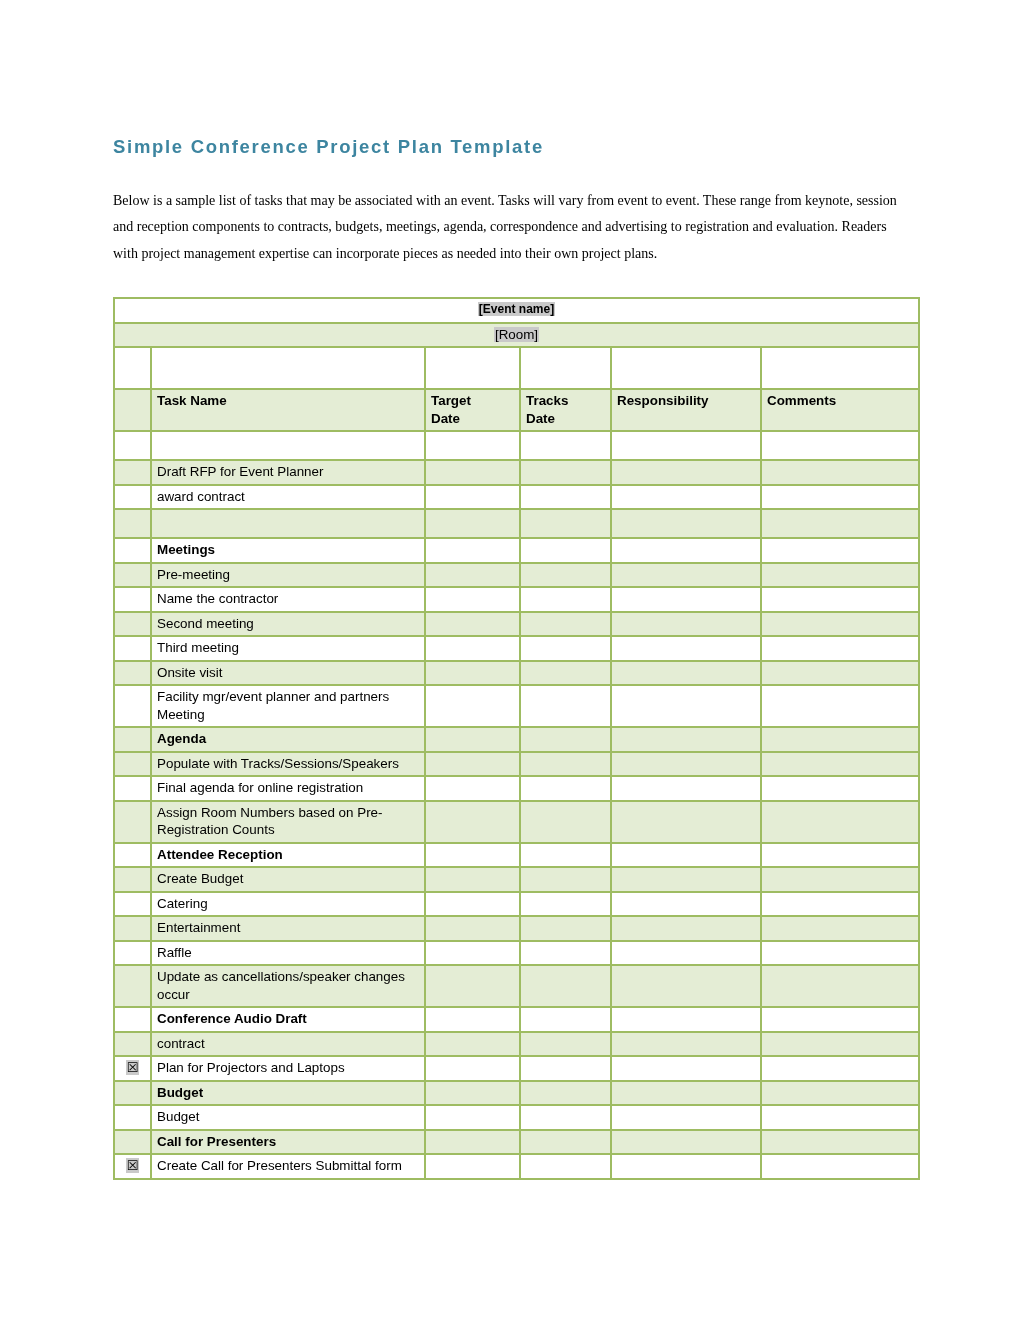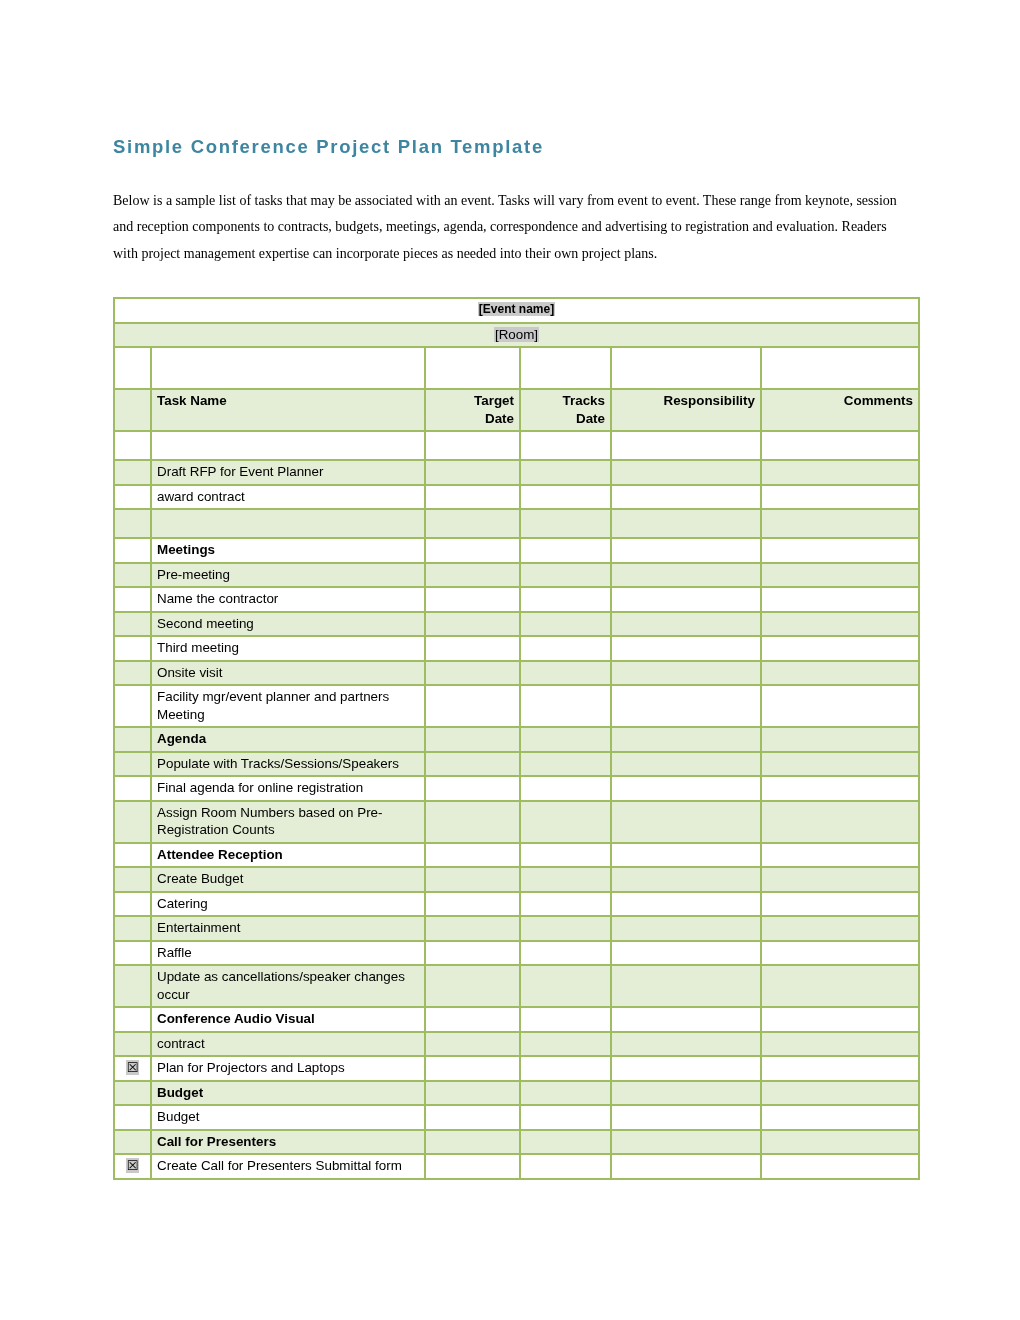--- a/index.html
+++ b/index.html
@@ -104,21 +104,21 @@
     padding-bottom: 18px;
   }
   .field-shade {
     background: #C9C9C9;
     padding: 0 1px;
   }
 
   
   td.hdr {
     font-weight: bold;
-    text-align: right;
+    text-align: left;
     padding-top: 5px;
     padding-bottom: 5px;
   }
   td.hdr-task {
     font-weight: bold;
     text-align: left;
     padding-top: 5px;
     padding-bottom: 5px;
   }
 
@@ -364,21 +364,21 @@
             <tr class="green">
               <td></td>
               <td class="task">Update as cancellations/speaker changes occur</td>
               <td>&nbsp;</td>
               <td>&nbsp;</td>
               <td>&nbsp;</td>
               <td>&nbsp;</td>
             </tr>
             <tr class="white">
               <td></td>
-              <td class="task-bold">Conference Audio Visual</td>
+              <td class="task-bold">Conference Audio Draft</td>
               <td>&nbsp;</td>
               <td>&nbsp;</td>
               <td>&nbsp;</td>
               <td>&nbsp;</td>
             </tr>
             <tr class="green">
               <td></td>
               <td class="task">contract</td>
               <td>&nbsp;</td>
               <td>&nbsp;</td>

